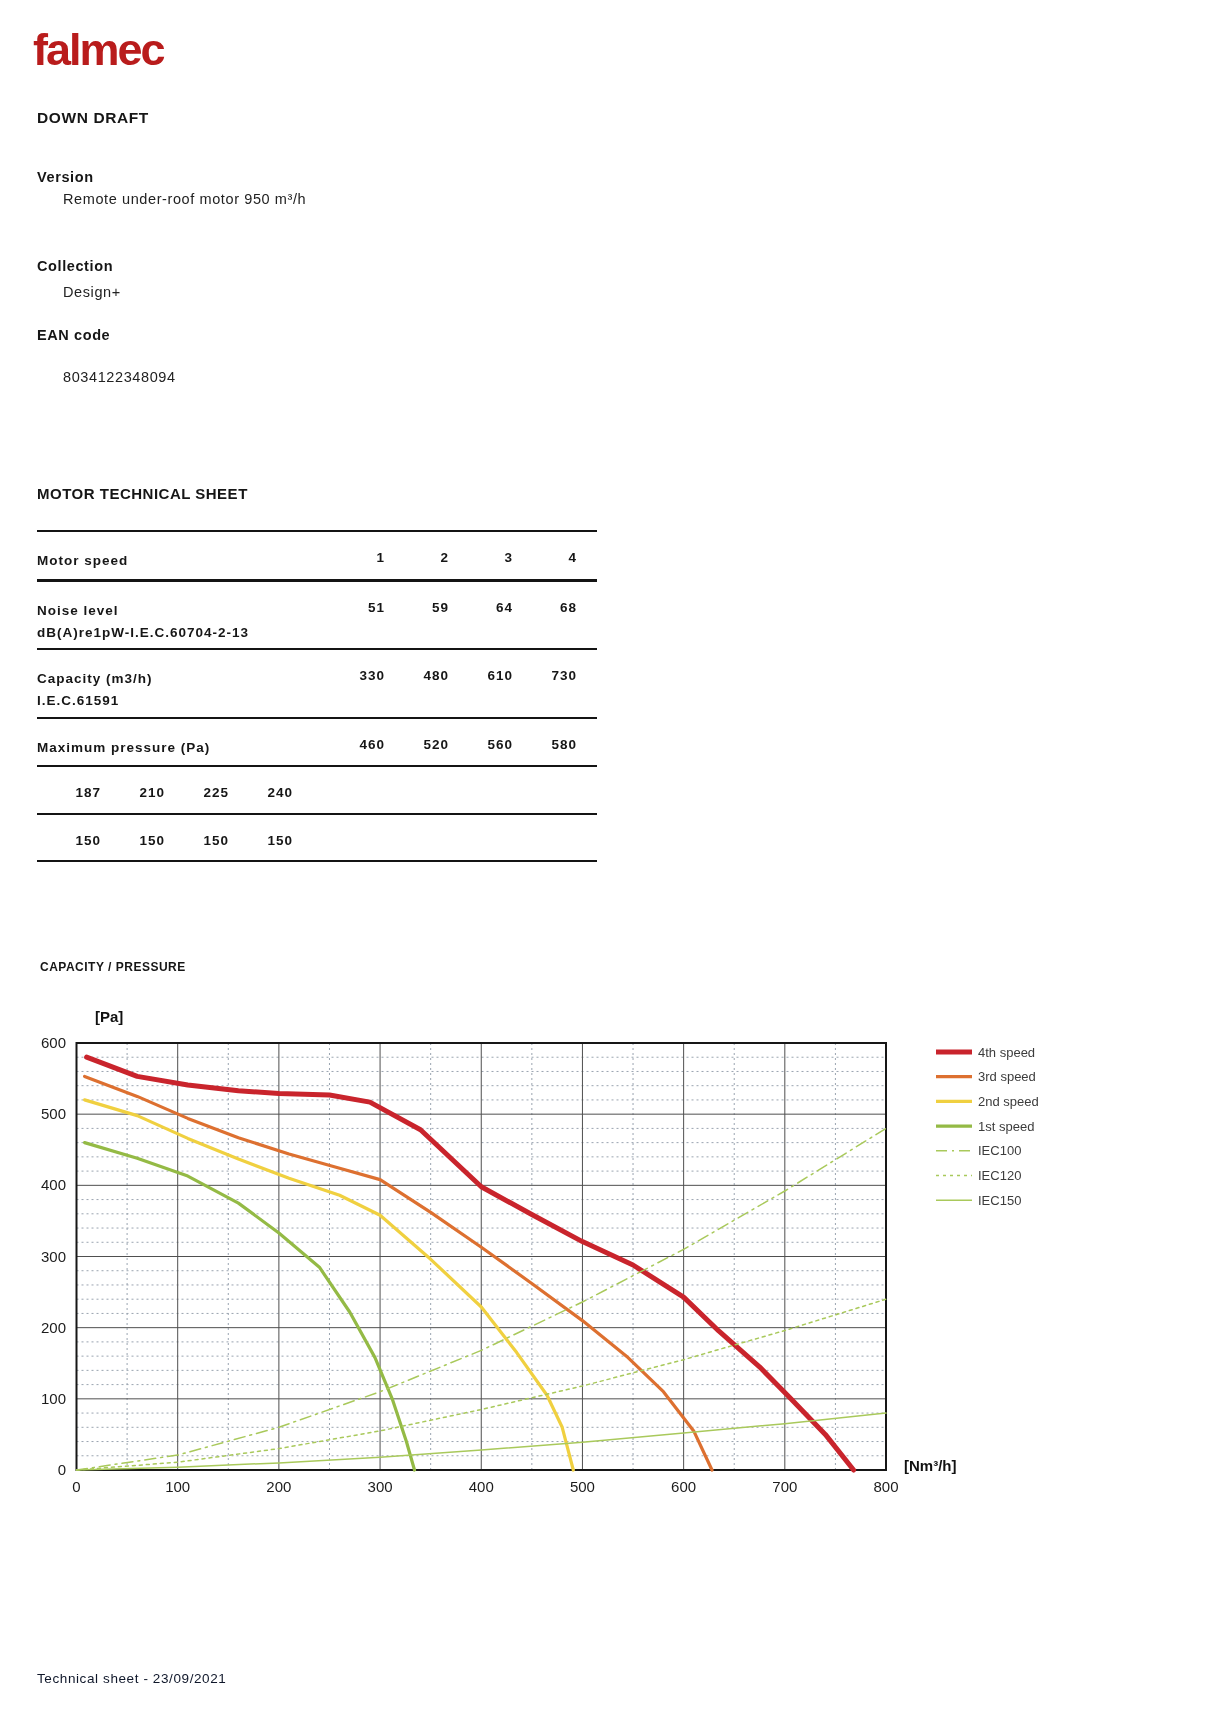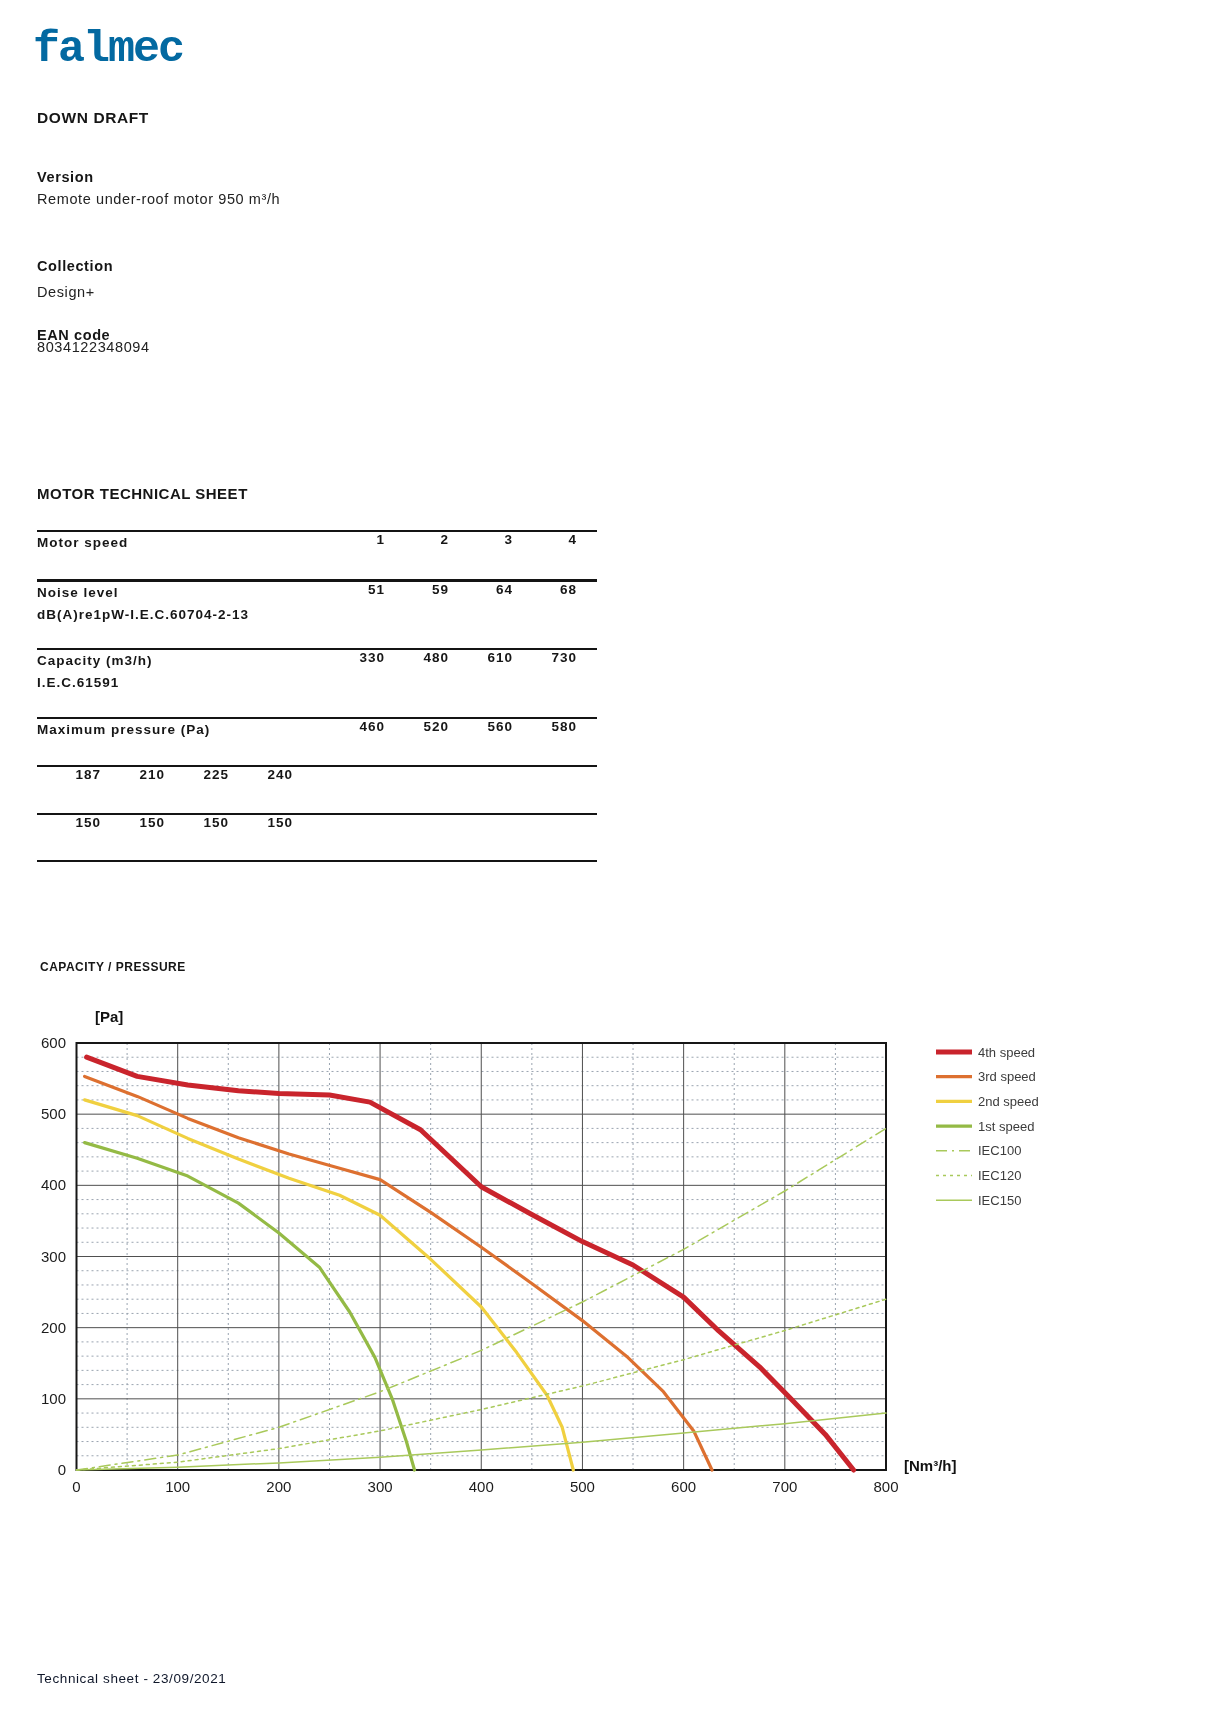--- a/index.html
+++ b/index.html
@@ -4,31 +4,31 @@
 <style>
   html,body{margin:0;padding:0;background:#e8e8e8;}
   *{box-sizing:border-box;}
   .page{
     position:relative;width:1214px;height:1718px;background:#ffffff;
     margin:0 auto;overflow:hidden;
     font-family:"Liberation Sans","DejaVu Sans",sans-serif;color:#161616;
   }
   .abs{position:absolute;}
   .logo{
-    left:33px;top:24px;font-size:45px;font-weight:800;letter-spacing:-2px;color:#0369a1;font-family:Liberation Mono, monospace;
+    left:33px;top:24px;font-size:45px;font-weight:800;letter-spacing:-2px;color:#b91c1c;
   }
   .h-title{left:37px;top:109px;font-size:15.5px;font-weight:bold;letter-spacing:.6px;}
   .field-label{font-size:14.5px;font-weight:bold;letter-spacing:.6px;}
-  .field-value{font-size:14.5px;letter-spacing:.6px;color:#222;line-height:22px;}
+  .field-value{font-size:14.5px;letter-spacing:.6px;color:#222;line-height:22px;margin-left:26px;}
   .sheet-title{left:37px;top:485px;font-size:15px;font-weight:bold;letter-spacing:.5px;}
   .chart-title{left:40px;top:960px;font-size:12px;font-weight:bold;letter-spacing:.5px;}
 
   
   .mtable{left:37px;top:530px;width:560px;border-top:2px solid #141414;}
-  .mrow{display:flex;border-bottom:2px solid #141414;padding-top:0;}
+  .mrow{display:flex;border-bottom:2px solid #141414;padding-top:18px;}
   .mrow.hdr{border-bottom:3px solid #141414;}
   .mrow .lbl{flex:1;font-size:13.5px;font-weight:bold;letter-spacing:1px;line-height:22px;}
   .mrow .val{width:64px;text-align:right;font-size:13.5px;font-weight:bold;letter-spacing:1px;}
   .mrow .spacer{width:20px;}
 
   
   .tick{font:15px "Liberation Sans","DejaVu Sans",sans-serif;fill:#1c1c1c;}
   .unit{font:bold 15px "Liberation Sans","DejaVu Sans",sans-serif;fill:#111;}
   .legendtxt{font:13px "Liberation Sans","DejaVu Sans",sans-serif;fill:#3c3c3c;}
   .minor{stroke:#9aa4b0;stroke-width:1;stroke-dasharray:2 3;}
@@ -46,21 +46,21 @@
 
   <div class="abs h-title">DOWN DRAFT</div>
 
   <div class="abs field-label" style="left:37px;top:169px">Version</div>
   <div class="abs field-value" style="left:37px;top:188px;width:245px">Remote under-roof motor 950 m³/h</div>
 
   <div class="abs field-label" style="left:37px;top:258px">Collection</div>
   <div class="abs field-value" style="left:37px;top:281px">Design+</div>
 
   <div class="abs field-label" style="left:37px;top:327px">EAN code</div>
-  <div class="abs field-value" style="left:37px;top:336px">8034122348094</div>
+  <div class="abs field-value" style="left:37px;top:366px">8034122348094</div>
 
   <div class="abs sheet-title">MOTOR TECHNICAL SHEET</div>
 
   <div class="abs mtable">
     <div class="mrow hdr" style="height:50px">
       <div class="lbl">Motor speed</div>
       <div class="val">1</div>
       <div class="val">2</div>
       <div class="val">3</div>
       <div class="val">4</div>

